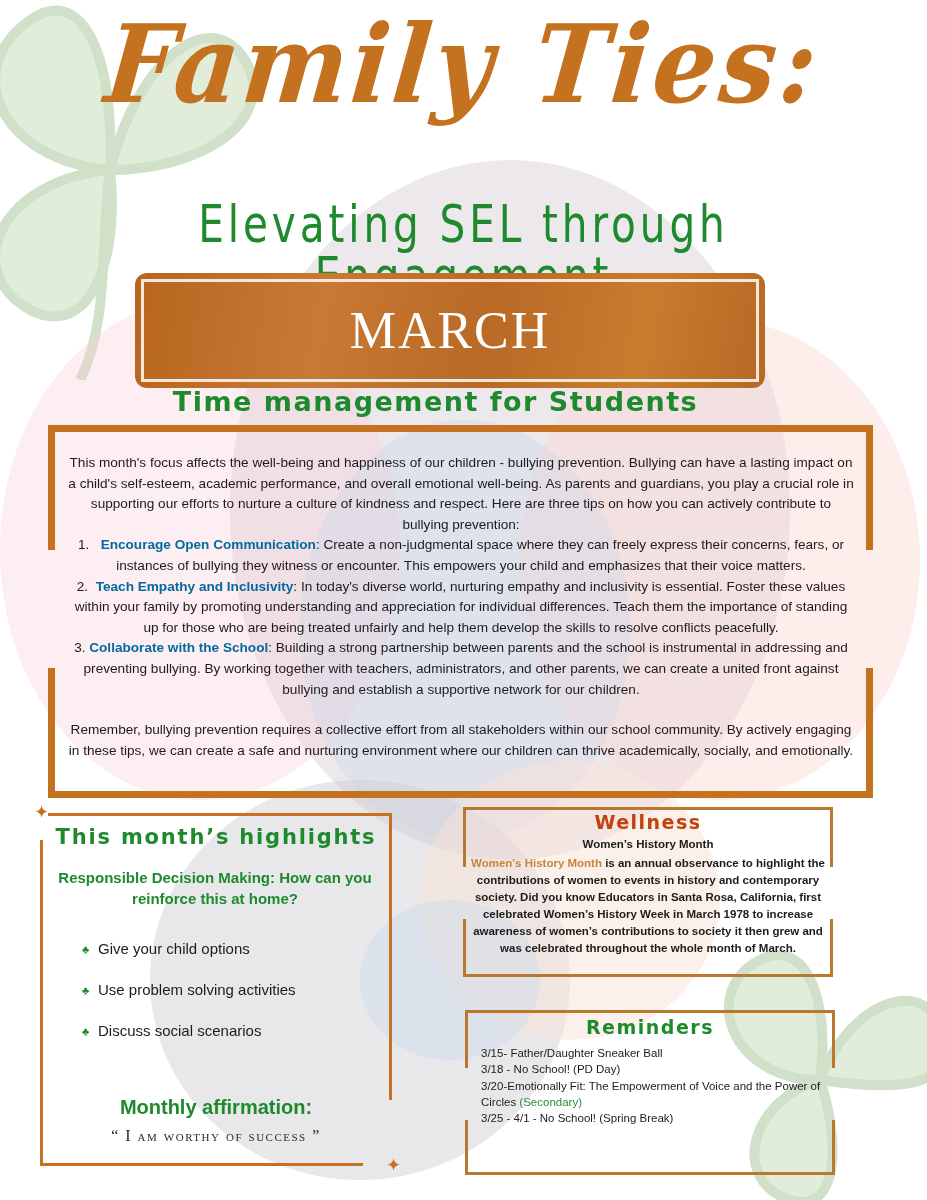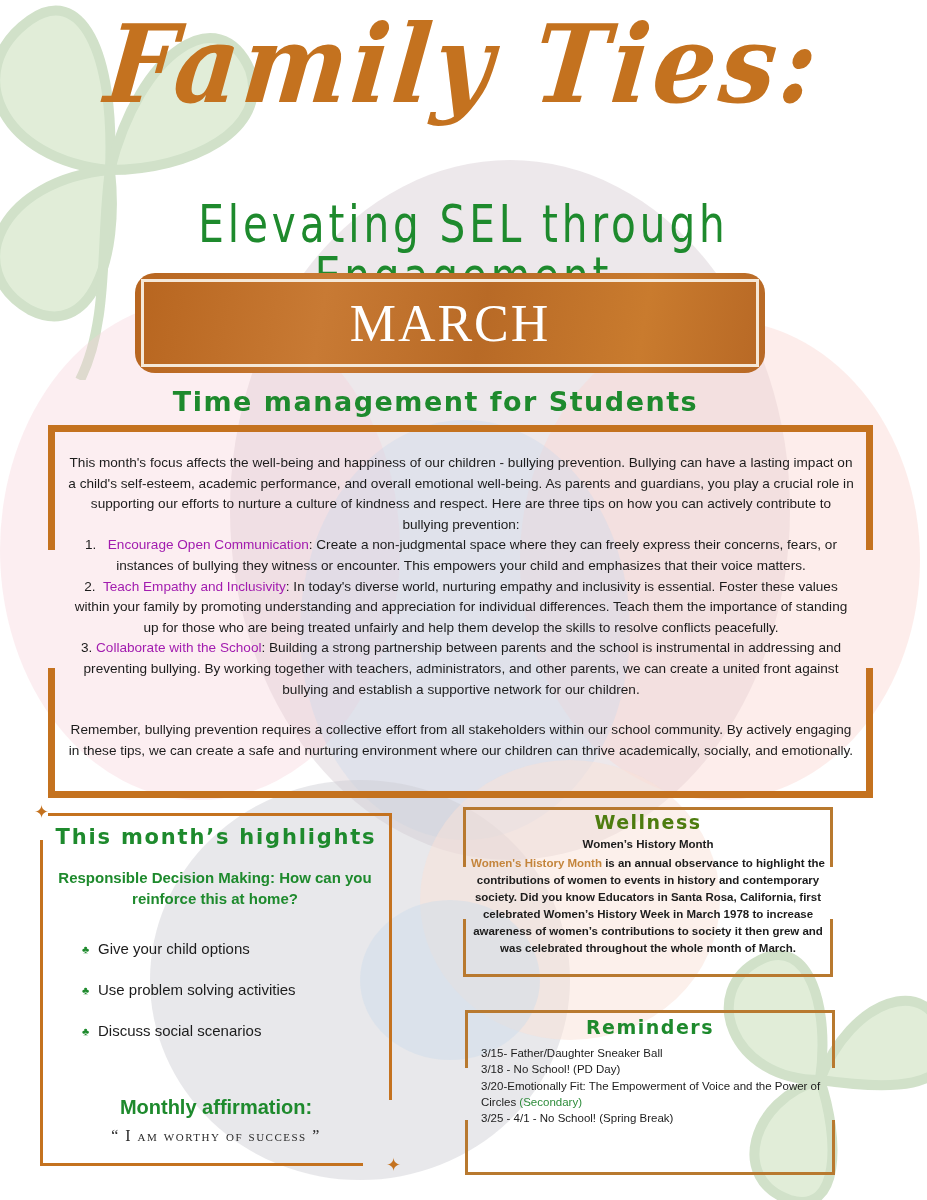--- a/index.html
+++ b/index.html
@@ -34,23 +34,23 @@
       position: absolute; left: 0; top: 198px; width: 927px;
       text-align: center;
       font-family: "DejaVu Sans", sans-serif;
       font-size: 52px;
       color: #1e8a2d;
       letter-spacing: 5px;
       transform: scaleX(0.78);
       line-height: 1;
     }
     .month-banner {
-      position: absolute; left: 135px; top: 273px; width: 630px; height: 100px;
+      position: absolute; left: 135px; top: 273px; width: 630px; height: 115px;
       background: linear-gradient(100deg, #b7651f 0%, #c87a34 30%, #b86a26 55%, #c97b2e 80%, #b76825 100%);
-      border-radius: 20px;
+      border-radius: 12px;
       padding: 6px;
     }
     .month-banner-inner {
       width: 100%; height: 100%;
       border: 3px solid #f5e8d8;
       display: flex; align-items: center; justify-content: center;
     }
     .month-label {
       font-family: "Liberation Serif", serif;
       font-size: 52px;
@@ -81,21 +81,21 @@
     .main-content {
       position: absolute; left: 18px; top: 28px; width: 790px;
       font-size: 13.6px;
       line-height: 20.6px;
       color: #1c1c1c;
       text-align: center;
     }
     .intro { }
     .tips { list-style: none; }
     .tip { text-align: center; }
-    .tip-title { color: #a21caf; font-weight: normal; }
+    .tip-title { color: #0369a1; font-weight: bold; }
     .closing { margin-top: 20px; }
 
     
     .sparkle {
       position: absolute; width: 14px; height: 14px; color: #c4721f;
       font-size: 18px; line-height: 14px; text-align: center;
     }
     .hl-box { position: absolute; left: 40px; top: 813px; width: 352px; height: 353px; }
     .hl-top { position: absolute; left: 8px; top: 0; width: 344px; height: 3px; background: #c4721f; }
     .hl-right { position: absolute; right: 0; top: 0; width: 3px; height: 287px; background: #c4721f; }
@@ -127,21 +127,21 @@
     .wl-box { position: absolute; left: 463px; top: 807px; width: 370px; height: 170px; }
     .wl-top { position: absolute; left: 0; top: 0; width: 100%; height: 3px; background: #b8792f; }
     .wl-bottom { position: absolute; left: 0; bottom: 0; width: 100%; height: 3px; background: #b8792f; }
     .wl-l1 { position: absolute; left: 0; top: 0; width: 3px; height: 60px; background: #b8792f; }
     .wl-r1 { position: absolute; right: 0; top: 0; width: 3px; height: 60px; background: #b8792f; }
     .wl-l2 { position: absolute; left: 0; top: 112px; width: 3px; height: 58px; background: #b8792f; }
     .wl-r2 { position: absolute; right: 0; top: 112px; width: 3px; height: 58px; background: #b8792f; }
     .wl-title {
       position: absolute; left: 0; top: 4px; width: 100%; text-align: center;
       font-family: "DejaVu Sans", sans-serif;
-      font-weight: bold; font-size: 19px; letter-spacing: 1.5px; color: #4d7c0f;
+      font-weight: bold; font-size: 19px; letter-spacing: 1.5px; color: #c2410c;
     }
     .wl-heading {
       position: absolute; left: 0; top: 31px; width: 100%; text-align: center;
       font-weight: bold; font-size: 11.5px; color: #1c1c1c;
     }
     .wl-body {
       position: absolute; left: 6px; top: 48px; width: 358px; text-align: center;
       font-weight: bold; font-size: 11.5px; line-height: 17px; color: #1c1c1c;
     }
     .wl-highlight { color: #c4853c; }

